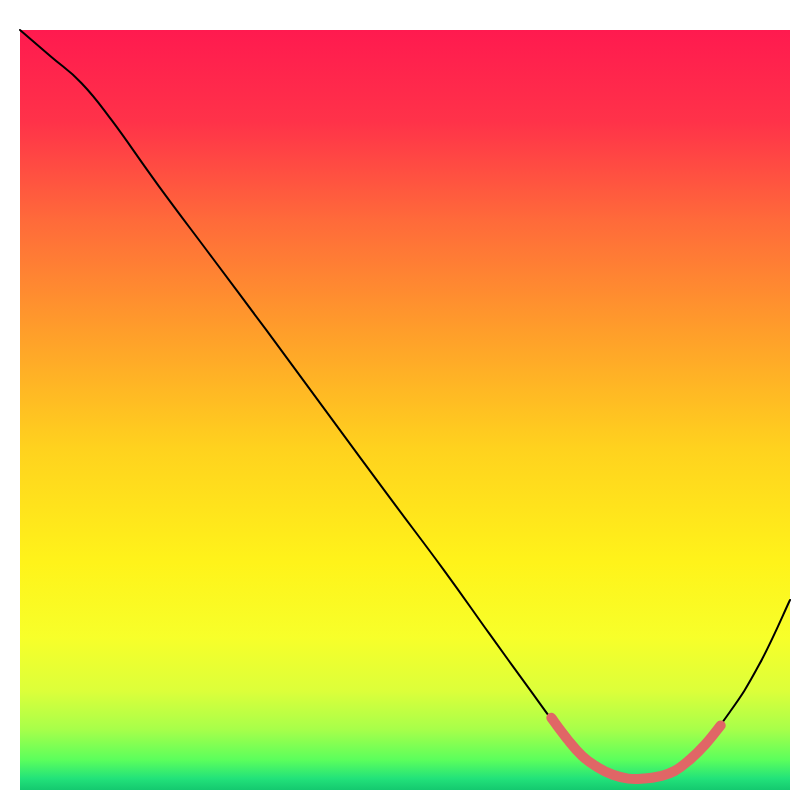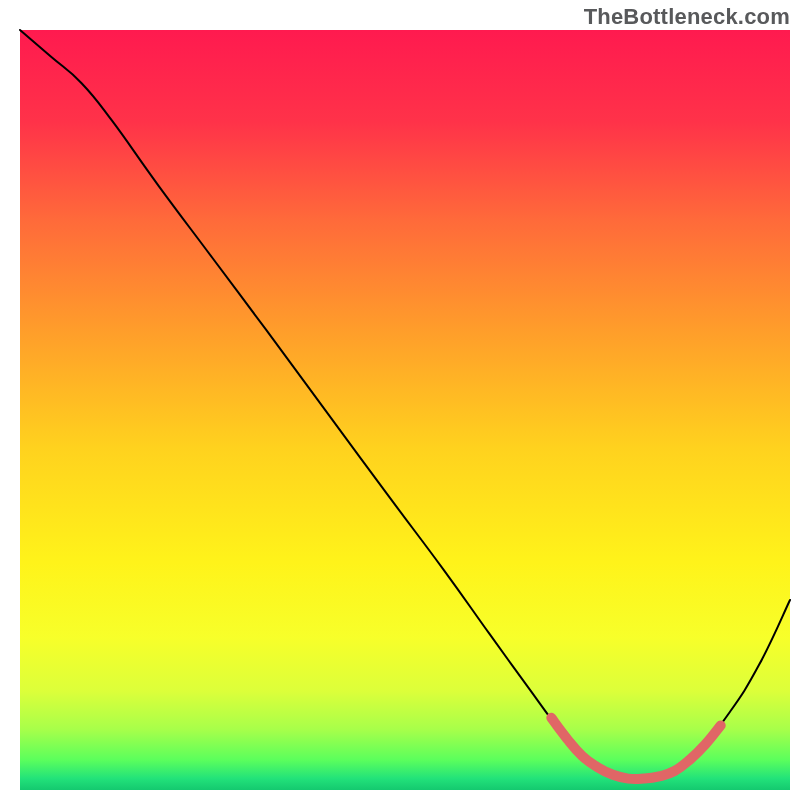--- a/index.html
+++ b/index.html
@@ -30,21 +30,20 @@
     left: 0;
     top: 0;
     width: 800px;
     height: 800px;
   }
 </style>
 </head>
 <body>
 
 <div class="container">
-  <div class="watermark">TheBottleneck.com</div>
   <svg class="plot" viewBox="0 0 800 800" preserveAspectRatio="none">
     <defs>
       <linearGradient id="bg-grad" x1="0" y1="0" x2="0" y2="1">
           <stop offset="0.00%" stop-color="#ff1a4f"></stop>
           <stop offset="12.00%" stop-color="#ff3249"></stop>
           <stop offset="25.00%" stop-color="#ff6a3a"></stop>
           <stop offset="40.00%" stop-color="#ff9f2a"></stop>
           <stop offset="55.00%" stop-color="#ffd21e"></stop>
           <stop offset="70.00%" stop-color="#fff31a"></stop>
           <stop offset="80.00%" stop-color="#f7ff2a"></stop>

